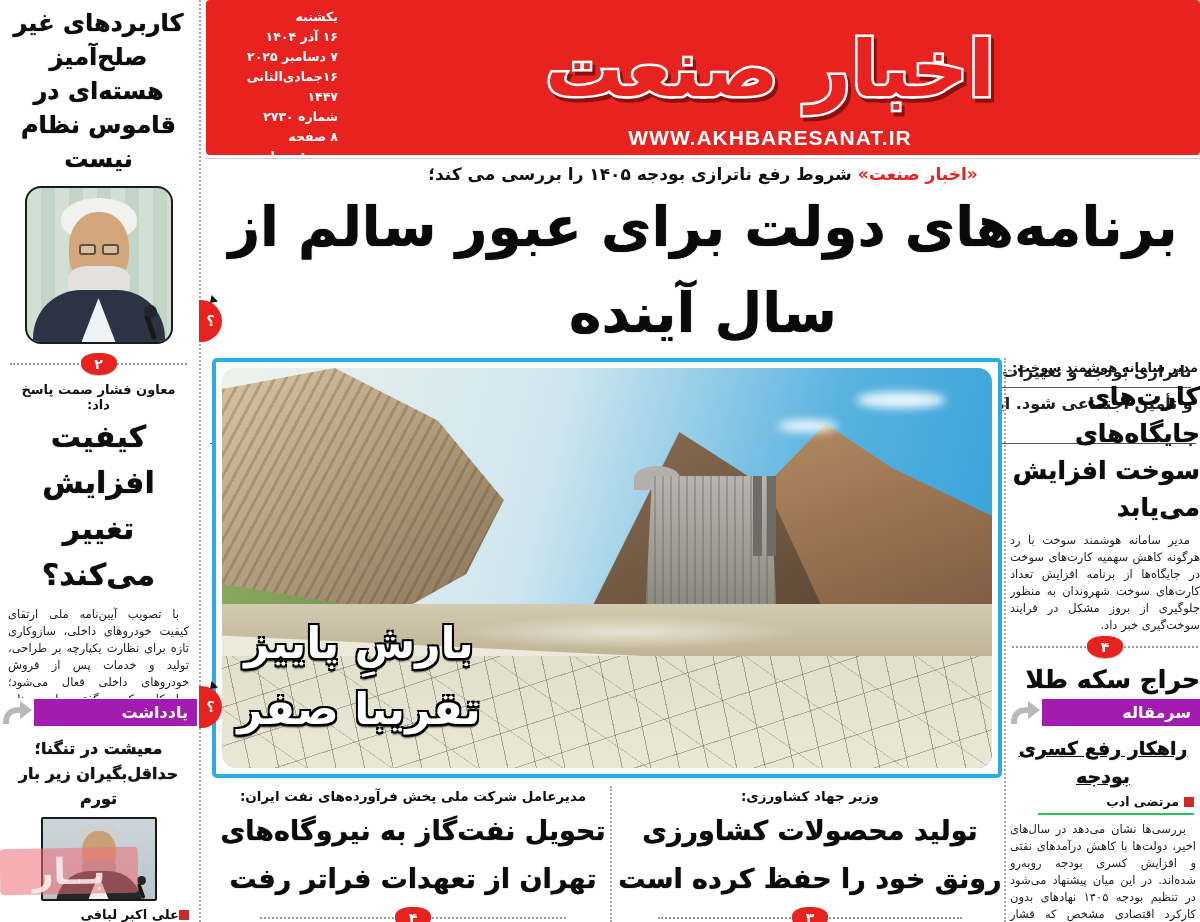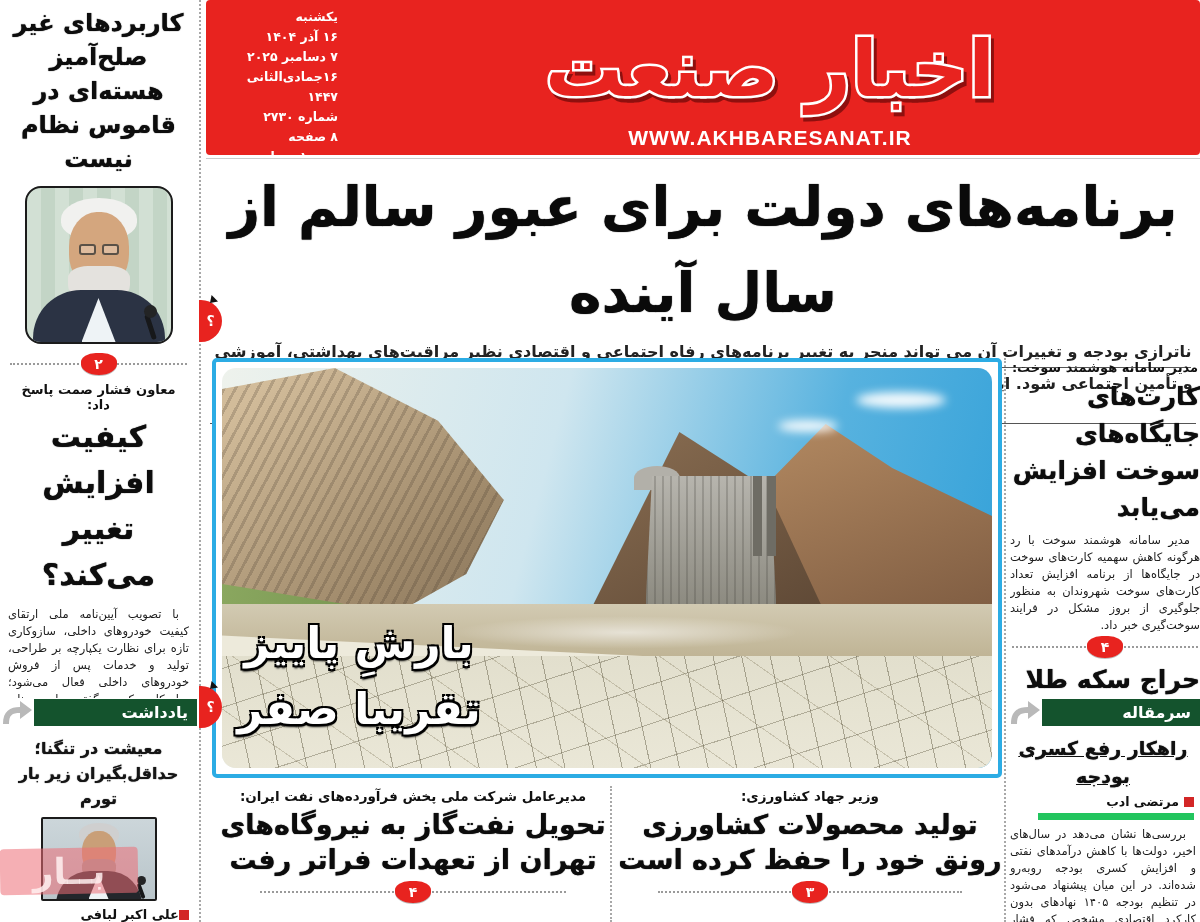--- a/index.html
+++ b/index.html
@@ -21,21 +21,21 @@
 
   
   .dbadge { position:absolute; width:23px; height:42px; background:#e8231f; border-radius:0 21px 21px 0;
             color:#fff; font-size:14px; font-weight:bold; display:flex; align-items:center; justify-content:center; z-index:5; }
   .dbadge::before { content:""; position:absolute; top:-5px; right:4px; width:8px; height:8px; background:#111;
                     clip-path:polygon(0 100%, 20% 0, 100% 80%); }
 
   
   .sec-header { position:absolute; height:27px; display:flex; direction:ltr; }
   .arrow-box { width:34px; height:27px; position:relative; flex:0 0 34px; }
-  .sec-bar { flex:1; background:#14532d; color:#fff; font-weight:bold; font-size:16px; line-height:27px;
+  .sec-bar { flex:1; background:#a21caf; color:#fff; font-weight:bold; font-size:16px; line-height:27px;
              direction:rtl; text-align:right; padding-left:6px; padding-right:9px; }
 
   
   #left-col { position:absolute; left:0; top:0; width:197px; height:698px; padding:4px 8px 0 8px; overflow:hidden; }
   #left-note { position:absolute; left:0; top:698px; width:197px; height:224px; padding:0 8px; overflow:hidden; }
   .lc-headline { font-size:24px; line-height:34px; font-weight:bold; color:#0d0d0d; text-align:center; }
   .portrait { position:relative; margin:10px auto 0; border:2px solid #1b1b1b; border-radius:16px; overflow:hidden; }
   .p-hair { position:absolute; left:50%; transform:translateX(-50%); background:#f1f1ef; border-radius:50% 50% 42% 42%; }
   .p-face { position:absolute; left:50%; transform:translateX(-50%); background:#d4a67e; border-radius:46% 46% 44% 44%; }
   .p-beard { position:absolute; left:50%; transform:translateX(-50%); background:#e4e2de; border-radius:35% 35% 55% 55%; }
@@ -110,25 +110,25 @@
                    font-size:44px; line-height:66px; font-weight:bold; color:#fff;
                    text-shadow:-2px -2px 0 #000, 2px -2px 0 #000, -2px 2px 0 #000, 2px 2px 0 #000, 0 3px 2px #000; }
 
   
   #right-col { position:absolute; left:1010px; top:360px; width:190px; height:337px; overflow:hidden; }
   .rc-headline { font-size:25px; line-height:37px; font-weight:bold; color:#0d0d0d; margin-top:3px; }
   #editorial { position:absolute; left:1008px; top:697px; width:192px; height:225px; overflow:hidden; }
   #editorial .inner { padding:0 4px 0 2px; }
   .ed-headline { font-size:19px; line-height:28px; font-weight:bold; text-align:center; color:#101010; margin-top:9px;text-decoration:underline; }
   .ed-author { display:flex; align-items:center; gap:5px; font-size:12.5px; font-weight:bold; color:#111;
-               border-bottom:7px solid #22c55e; padding-bottom:4px; margin:4px 2px 6px 28px; }
+               border-bottom:2px solid #22c55e; padding-bottom:4px; margin:4px 2px 6px 28px; }
 
   
   .bottom-story { position:absolute; top:788px; text-align:center; }
-  .bs-headline { font-size:27px; line-height:35px; font-weight:bold; color:#0c0c0c; margin-top:3px; }
+  .bs-headline { font-size:27px; line-height:48px; font-weight:bold; color:#0c0c0c; margin-top:3px; }
   .bs-sep { position:relative; height:24px; margin:3px 40px 0 40px; }
   .bs-sep::before { content:""; position:absolute; left:0; right:0; top:11px; border-top:2px dotted #9a9a9a; }
 </style>
 </head>
 <body>
 
 <div class="page">
 
   <div id="masthead">
     <div id="masthead-dates">
@@ -143,20 +143,24 @@
     <div id="website">WWW.AKHBARESANAT.IR</div>
     <div id="logo-wrap">
       <svg width="850" height="126" viewBox="0 0 850 126">
         <text x="425" y="96" text-anchor="middle" font-family="DejaVu Sans" font-size="78" font-weight="bold" fill="#e8231f" stroke="#ffffff" stroke-width="5" paint-order="stroke" style="filter:drop-shadow(3px 4px 0 rgba(70,0,0,.55));">اخبار صنعت</text>
       </svg>
     </div>
   </div>
   <div id="masthead-underline"></div>
 
   <div id="lead">
+    <div class="lead-kicker">
+      <span class="brand">«اخبار صنعت»</span>
+      <span>شروط رفع ناترازی بودجه ۱۴۰۵ را بررسی می کند؛</span>
+    </div>
     <div class="lead-headline heavy">برنامه‌های دولت برای عبور سالم از سال آینده</div>
     <div class="deck">
       <div>ناترازی بودجه و تغییرات آن می تواند منجر به تغییر برنامه‌های رفاه اجتماعی و اقتصادی نظیر مراقبت‌های بهداشتی، آموزشی</div><br>
       <div>و تأمین اجتماعی شود. این امر می تواند بر کیفیت زندگی شهروندان، فقر و نابرابری اثر گذاشته و رفاه اقتصادی را تحت تأثیر قرار دهد</div>
     </div>
   </div>
   <div class="dbadge" style="left:199px; top:300px;">؟</div>
 
   <div id="photo-frame">
     <div id="photo">

